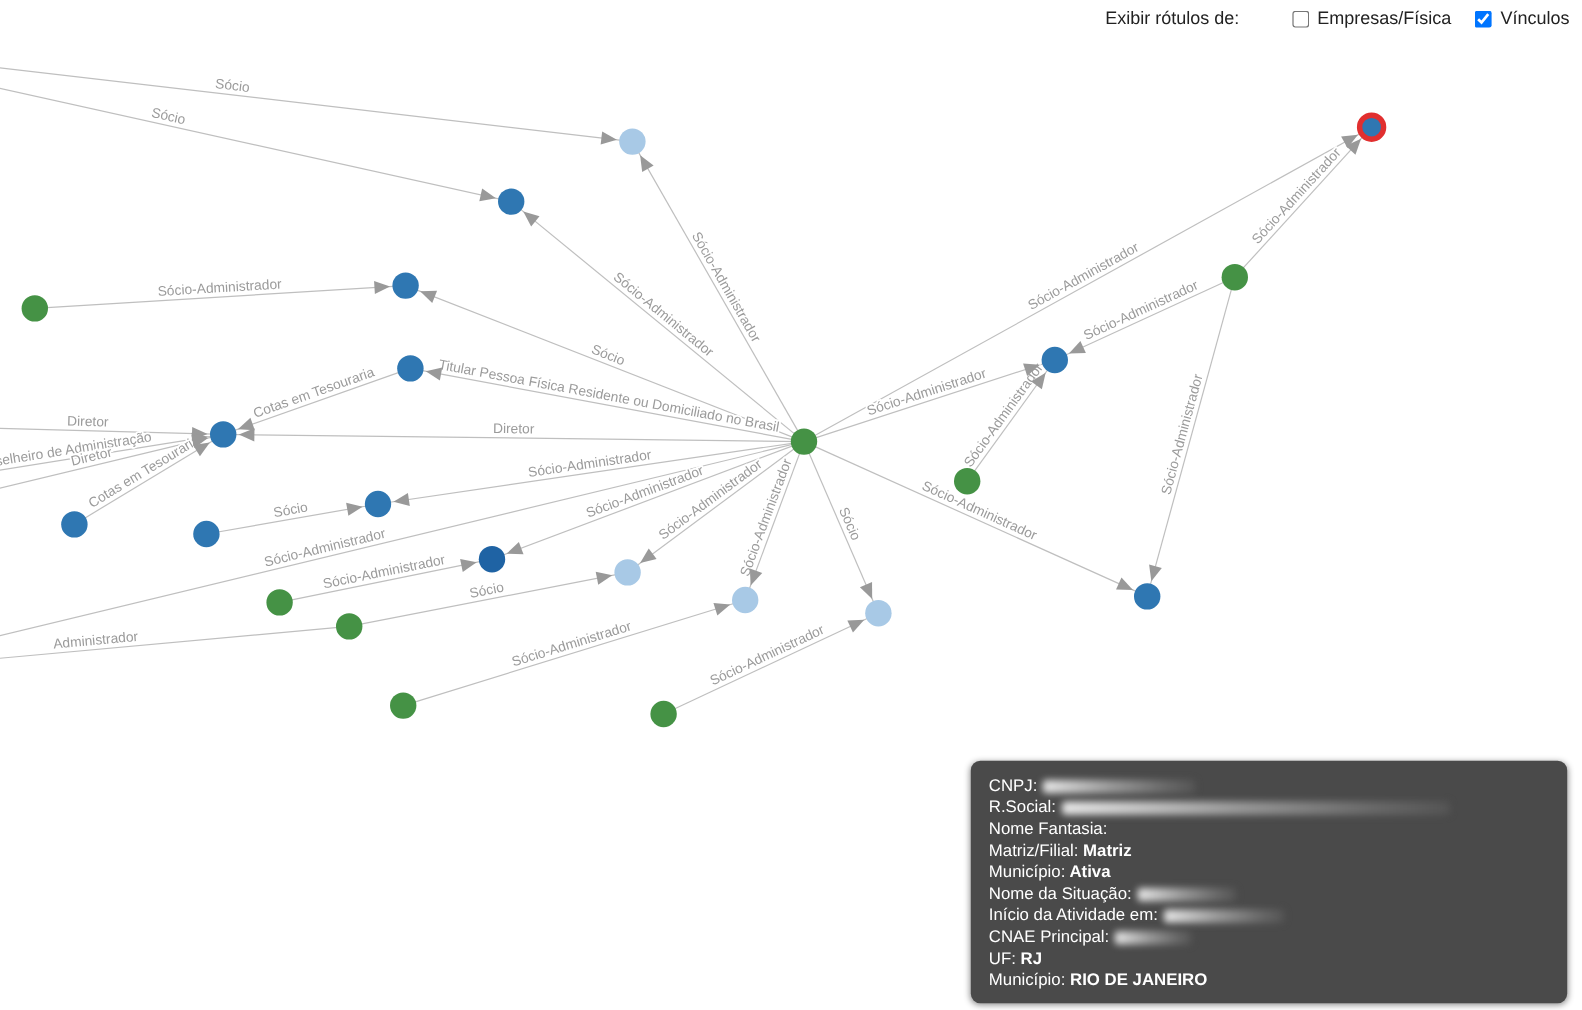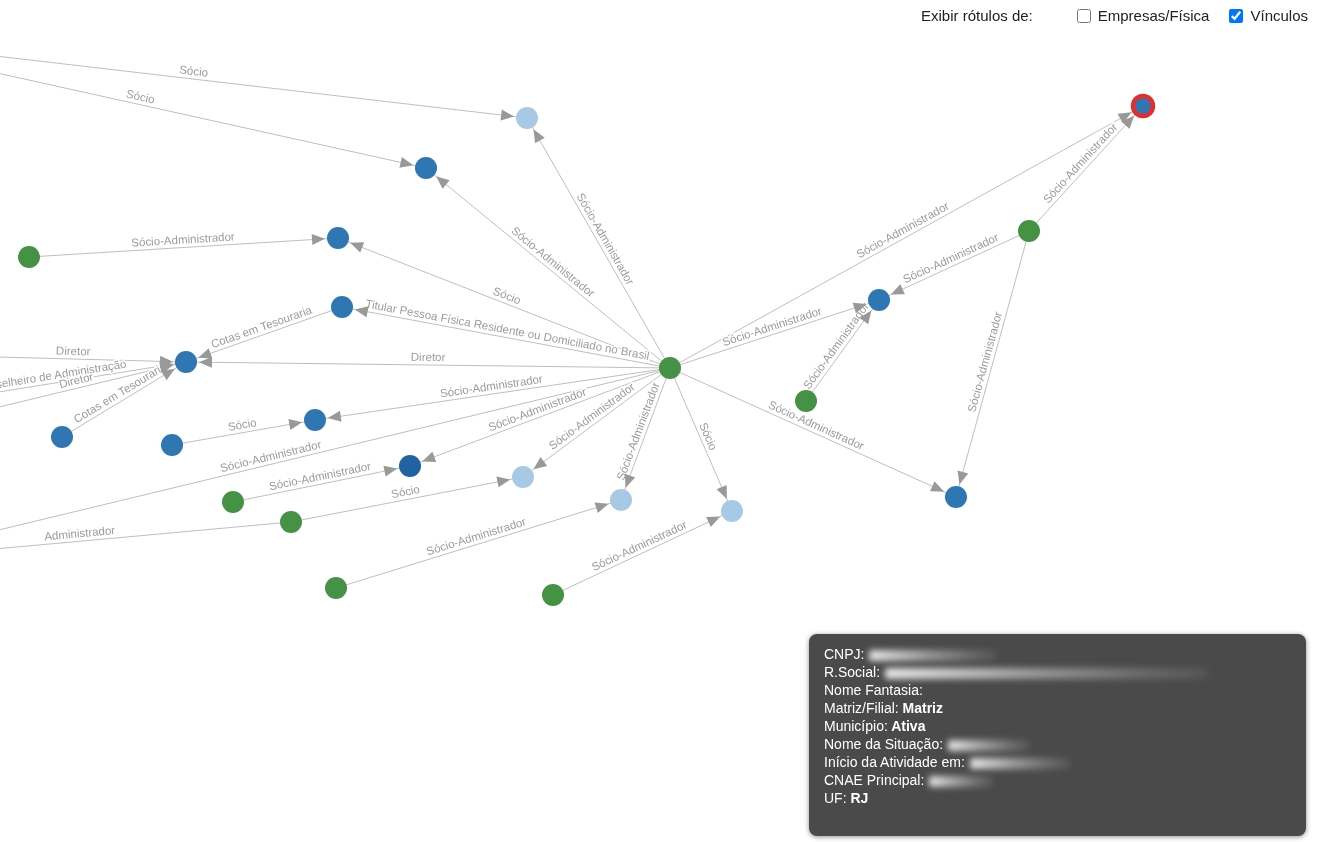--- a/index.html
+++ b/index.html
@@ -182,13 +182,14 @@
 <div class="tooltip" id="tooltip">
     <div class="row"><b>CNPJ:</b><span class="redacted" style="width: 127px;"></span></div>
     <div class="row"><b>R.Social:</b><span class="redacted" style="width: 323px;"></span></div>
     <div class="row"><b>Nome Fantasia:</b></div>
     <div class="row"><b>Matriz/Filial:</b><span class="val"> Matriz</span></div>
     <div class="row"><b>Município:</b><span class="val"> Ativa</span></div>
     <div class="row"><b>Nome da Situação:</b><span class="redacted" style="width: 82px;"></span></div>
     <div class="row"><b>Início da Atividade em:</b><span class="redacted" style="width: 100px;"></span></div>
     <div class="row"><b>CNAE Principal:</b><span class="redacted" style="width: 64px;"></span></div>
     <div class="row"><b>UF:</b><span class="val"> RJ</span></div>
+    <div class="row"><b>Município:</b><span class="val"> RIO DE JANEIRO</span></div>
   </div>
 
 </body></html>

